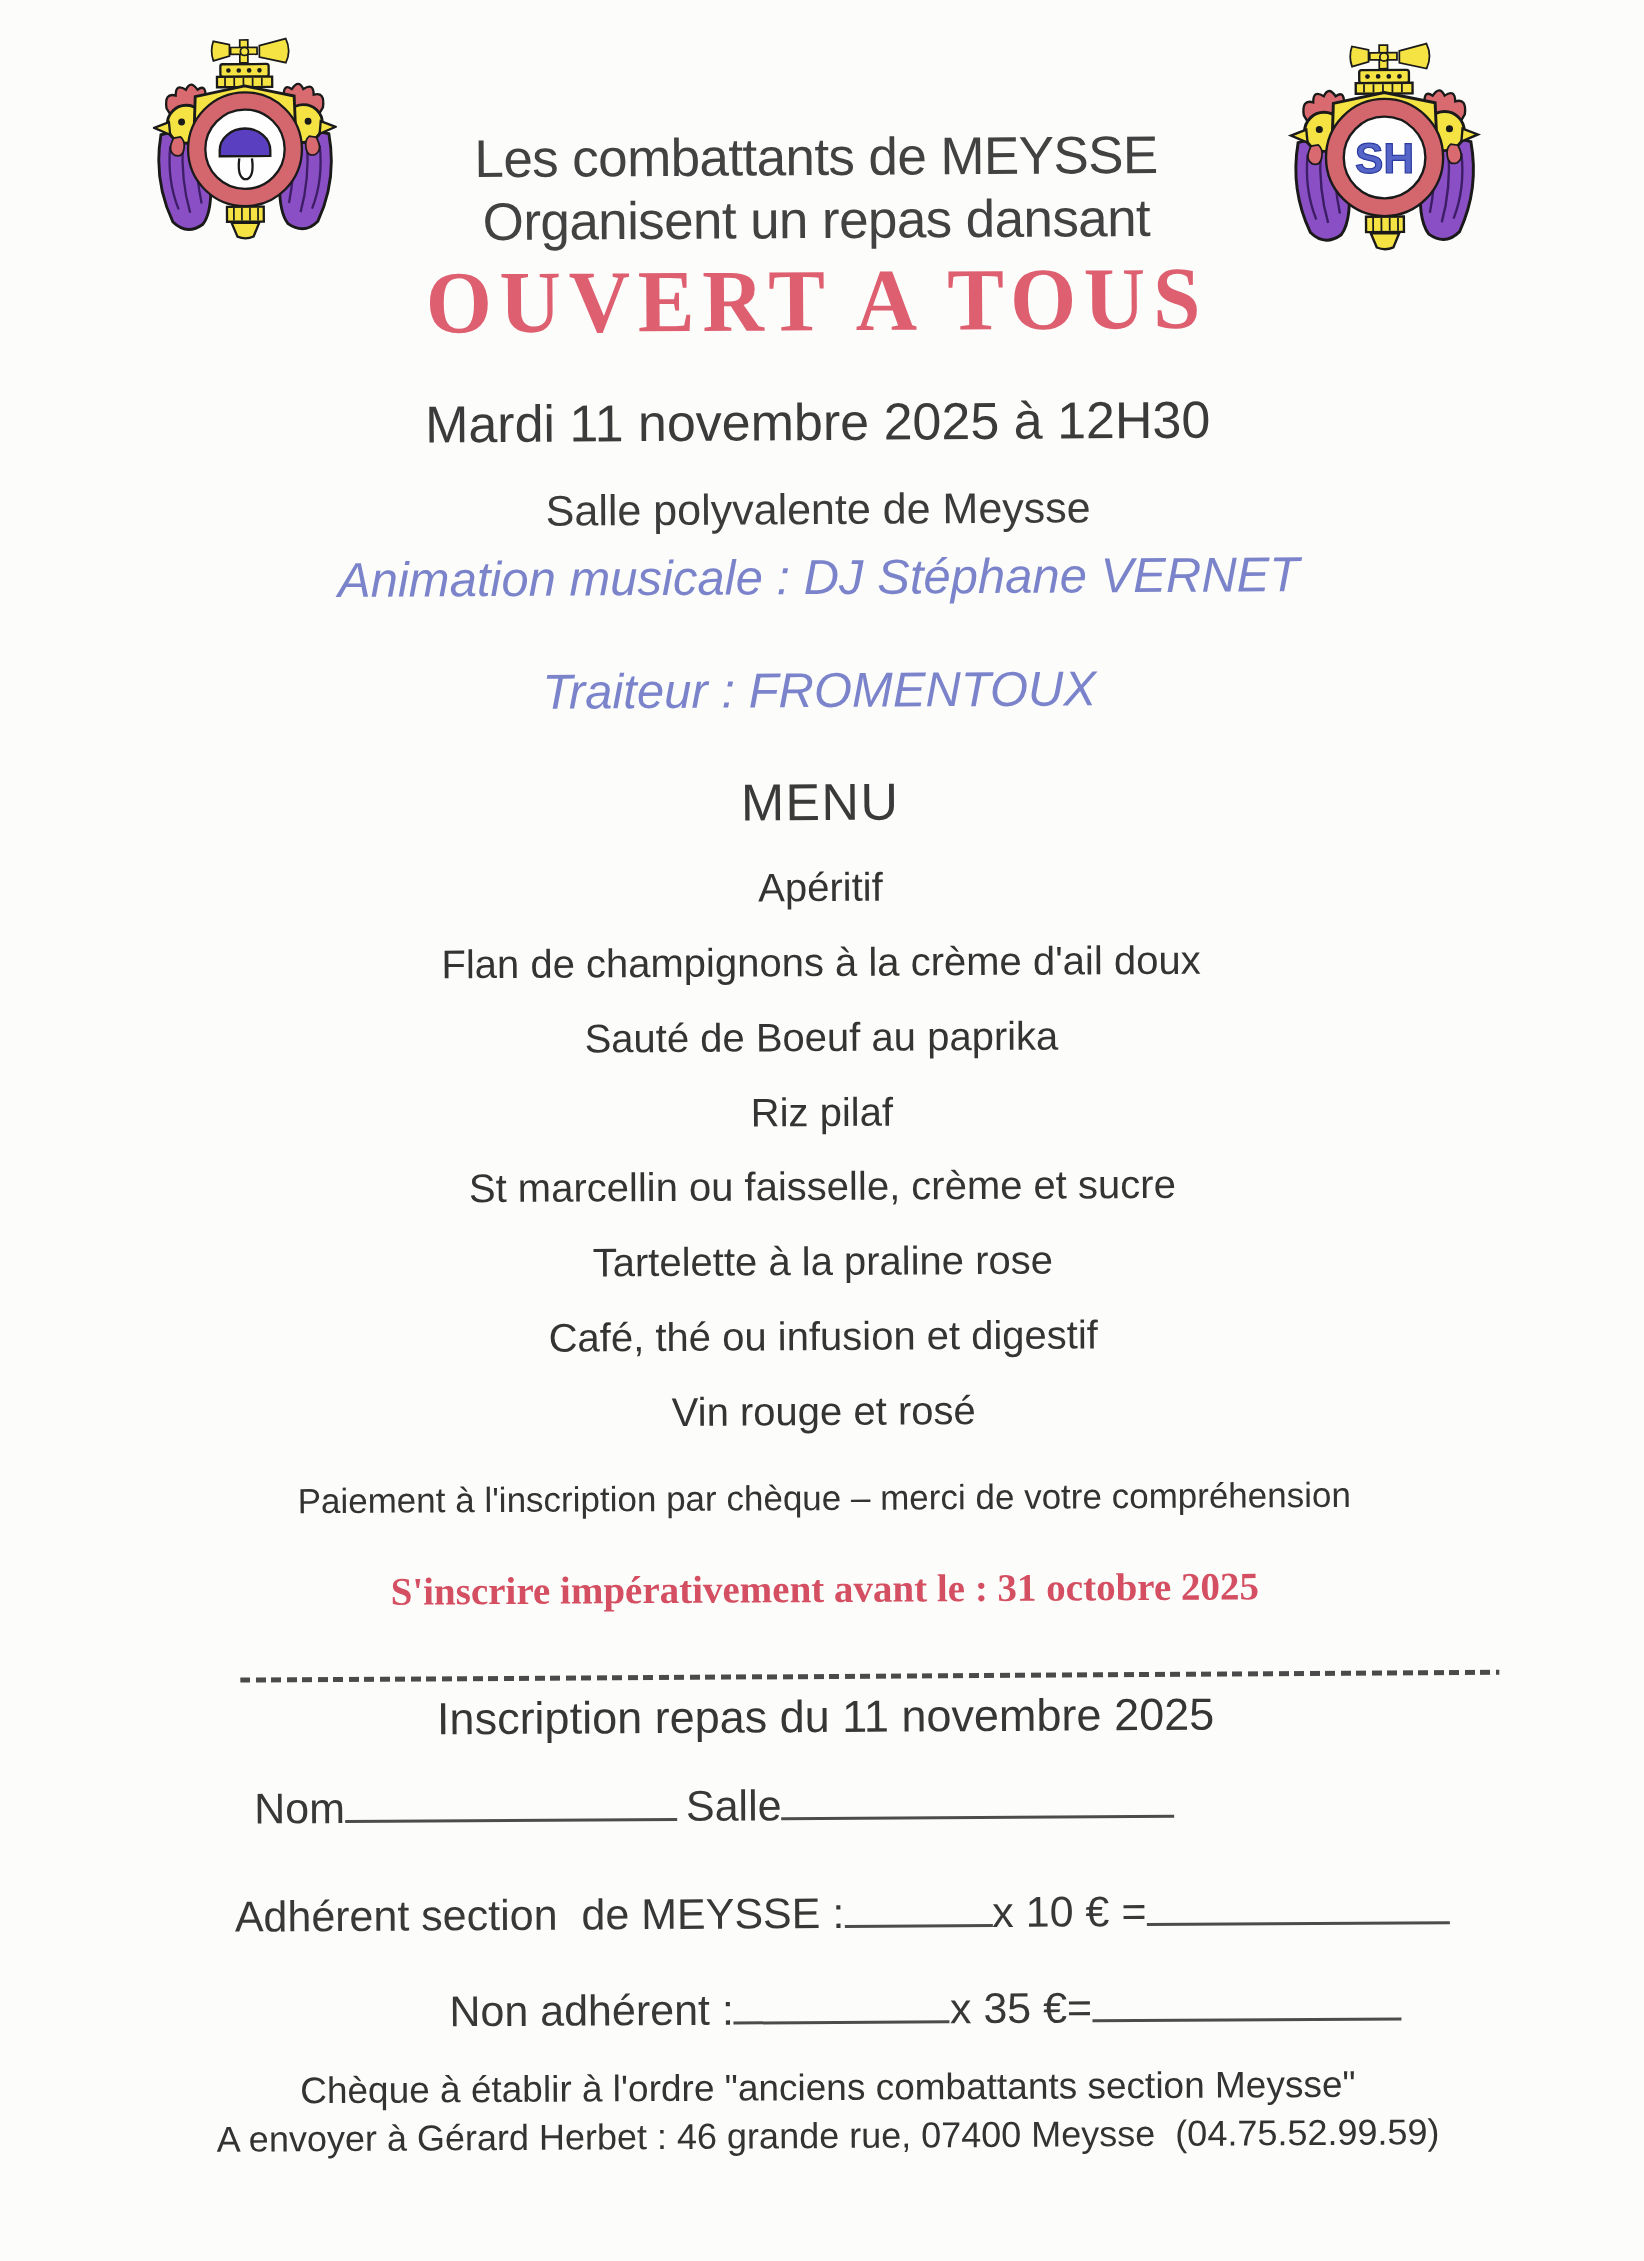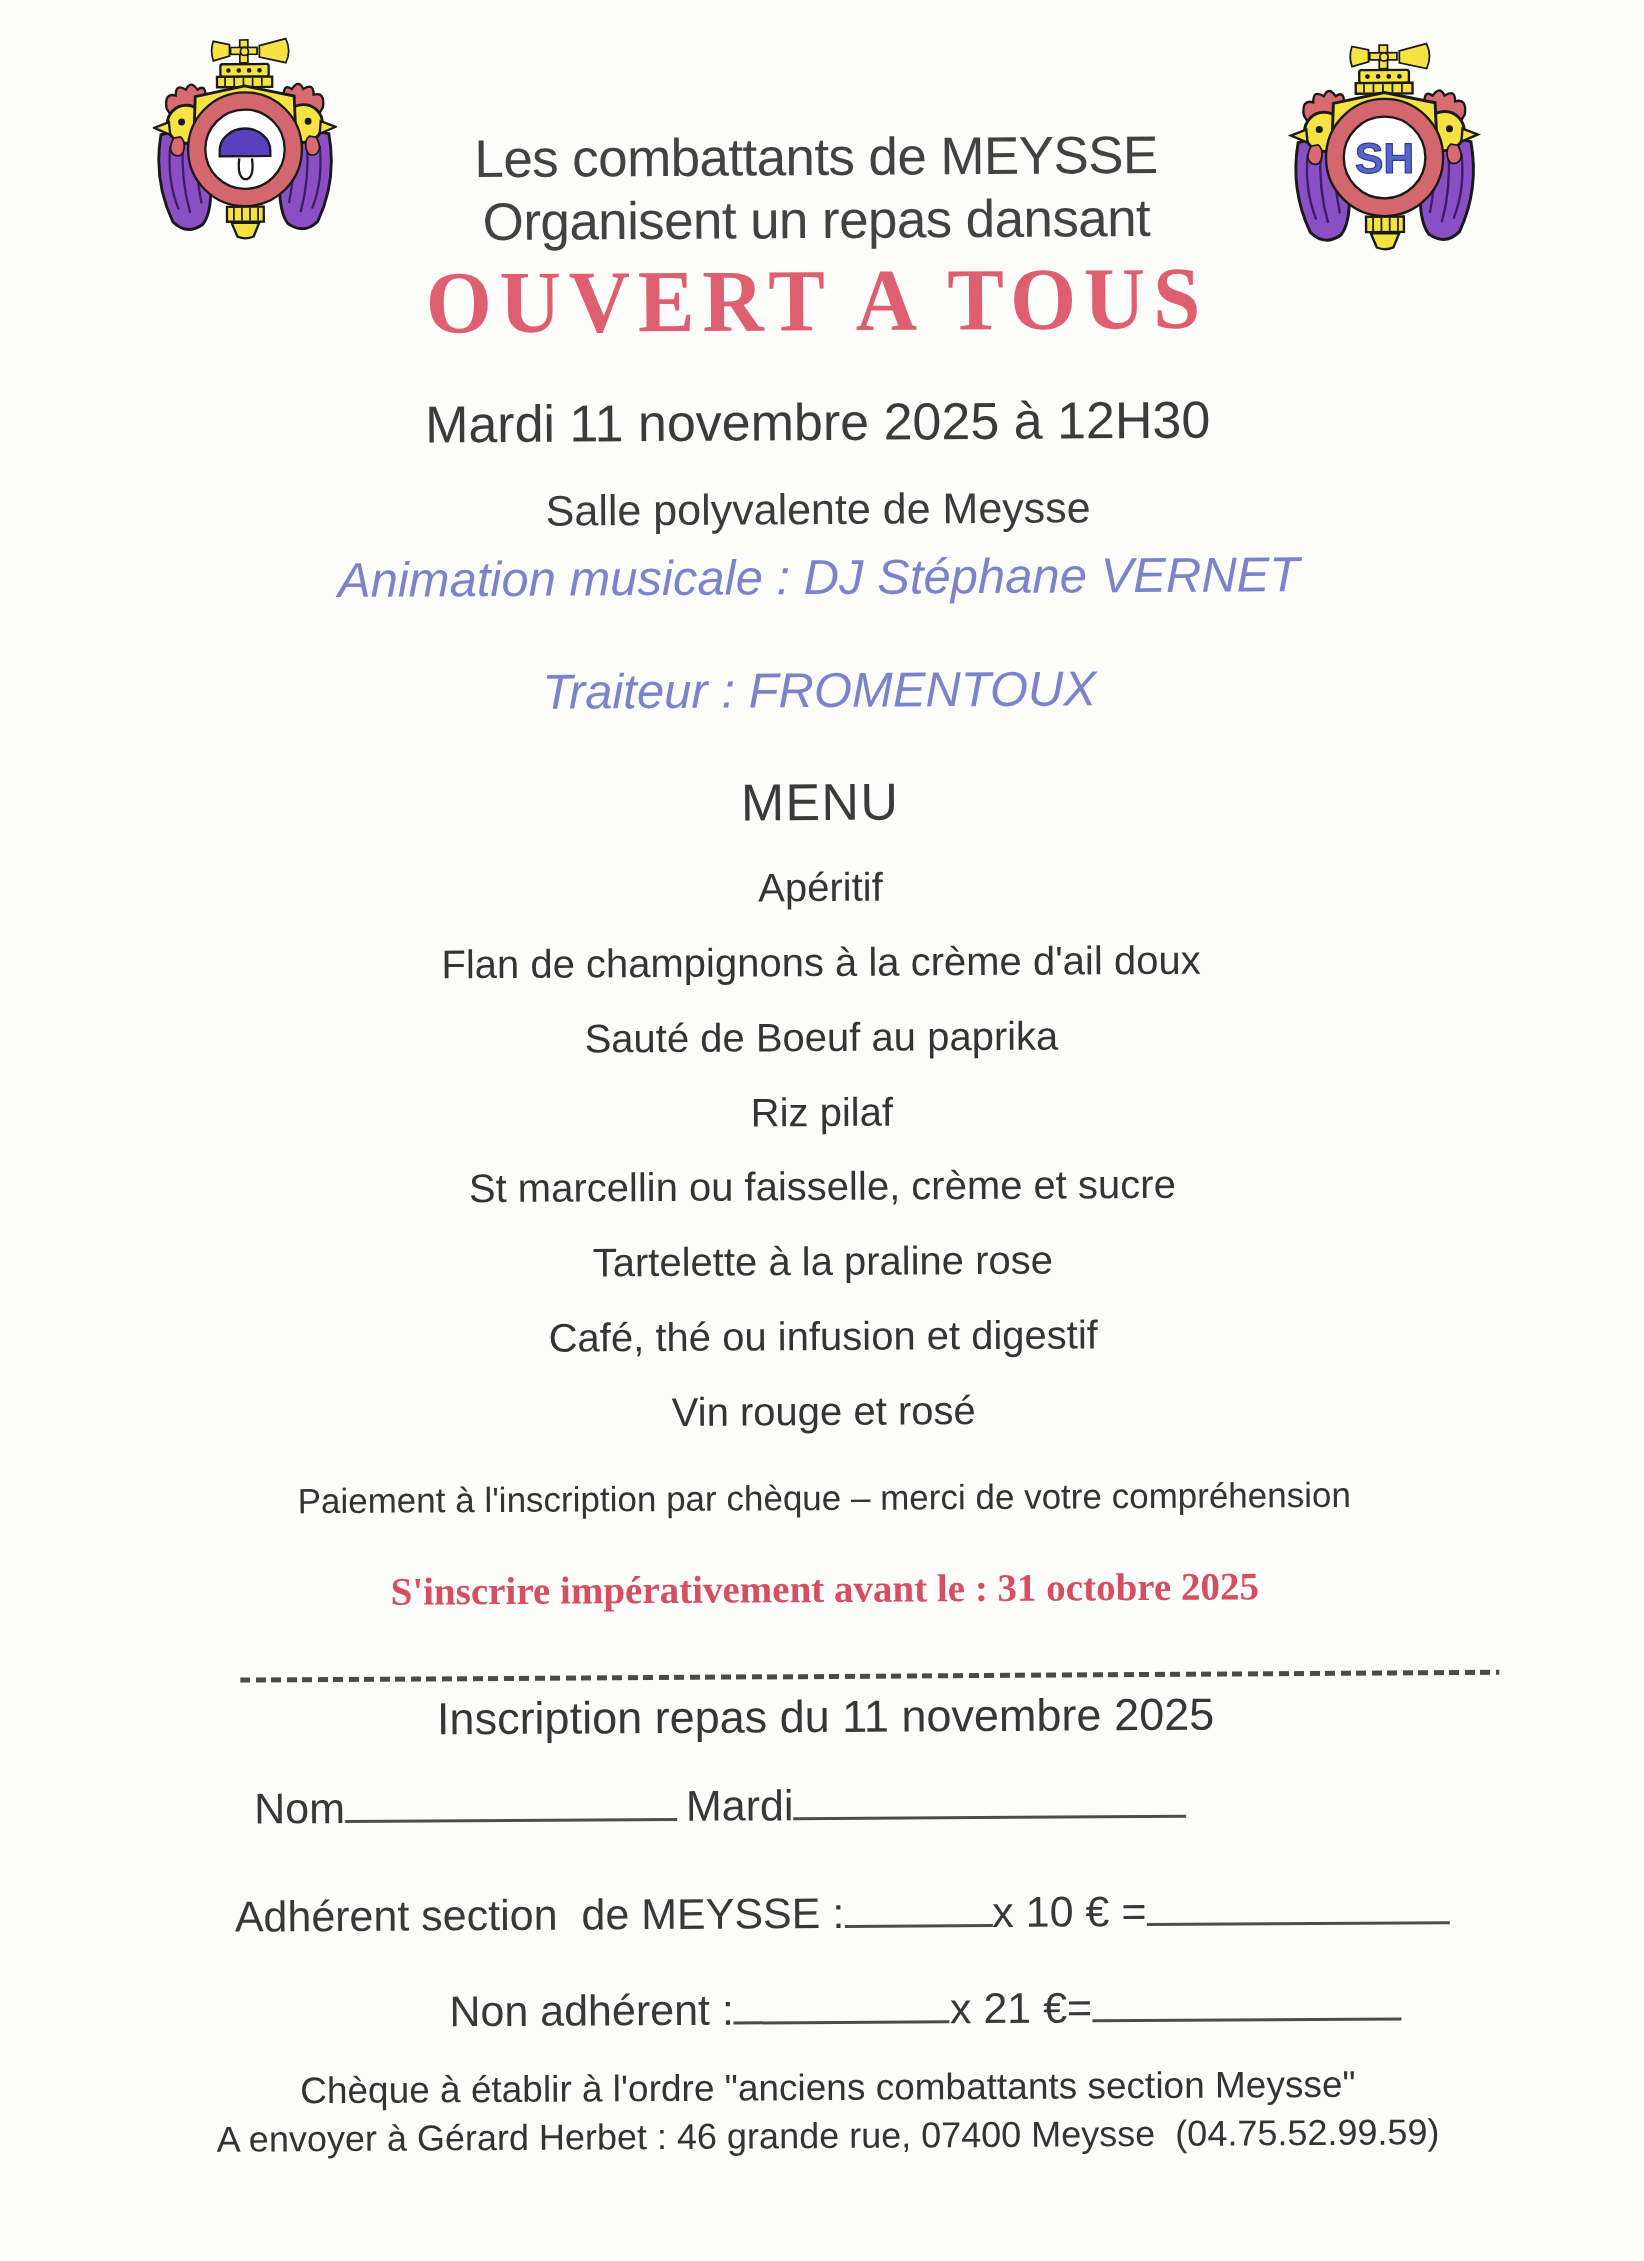--- a/index.html
+++ b/index.html
@@ -223,29 +223,29 @@
     <div class="line menu-item mi7">Vin rouge et rosé</div>
 
     <div class="line payment-note">Paiement à l'inscription par chèque – merci de votre compréhension</div>
     <div class="line deadline">S'inscrire impérativement avant le : 31 octobre 2025</div>
 
     <div class="cut-line"></div>
 
     <div class="line form-title">Inscription repas du 11 novembre 2025</div>
 
     <div class="form-row row-nom">
-      <span>Nom</span><span class="blank b-nom"></span><span class="gap"></span><span>Mardi</span><span class="blank b-prenom"></span>
+      <span>Nom</span><span class="blank b-nom"></span><span class="gap"></span><span>Salle</span><span class="blank b-prenom"></span>
     </div>
 
     <div class="form-row row-adh">
       <span class="pre">Adhérent section  de MEYSSE :</span><span class="blank b-adh1"></span><span>x 10 € =</span><span class="blank b-adh2"></span>
     </div>
 
     <div class="form-row row-non">
-      <span>Non adhérent :</span><span class="blank b-non1"></span><span>x 21 €=</span><span class="blank b-non2"></span>
+      <span>Non adhérent :</span><span class="blank b-non1"></span><span>x 35 €=</span><span class="blank b-non2"></span>
     </div>
 
     <div class="line cheque-line">Chèque à établir à l'ordre "anciens combattants section Meysse"</div>
     <div class="line send-line pre">A envoyer à Gérard Herbet : 46 grande rue, 07400 Meysse  (04.75.52.99.59)</div>
 
   </div>
 </div>
 
 
 </body></html>

